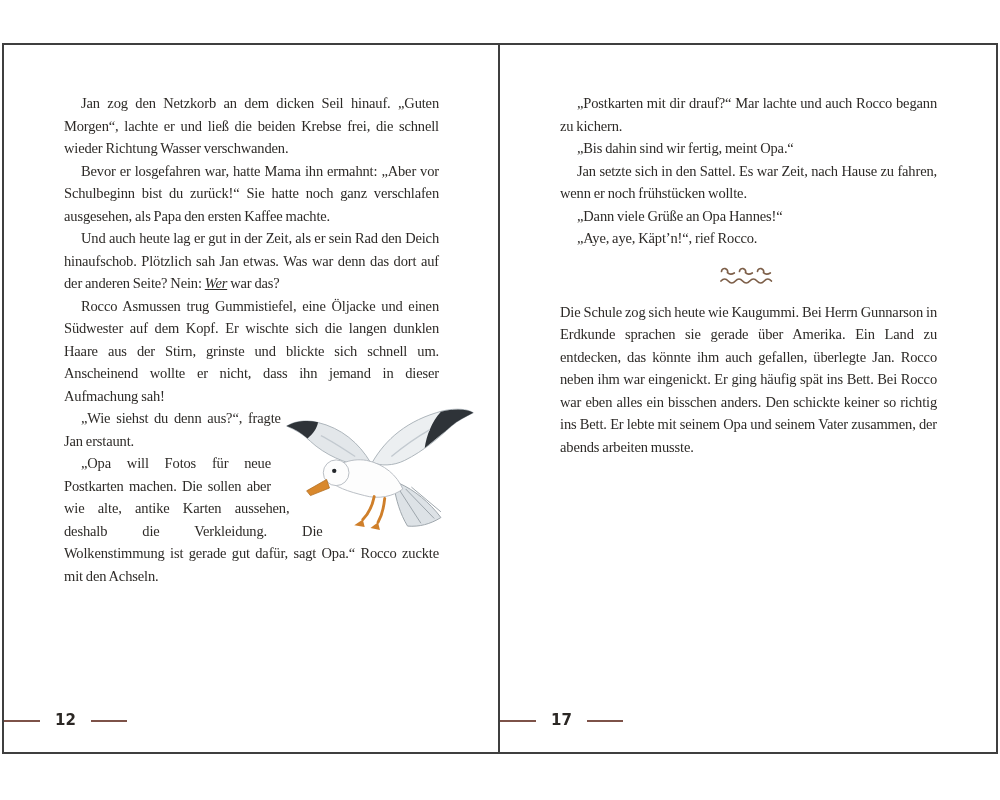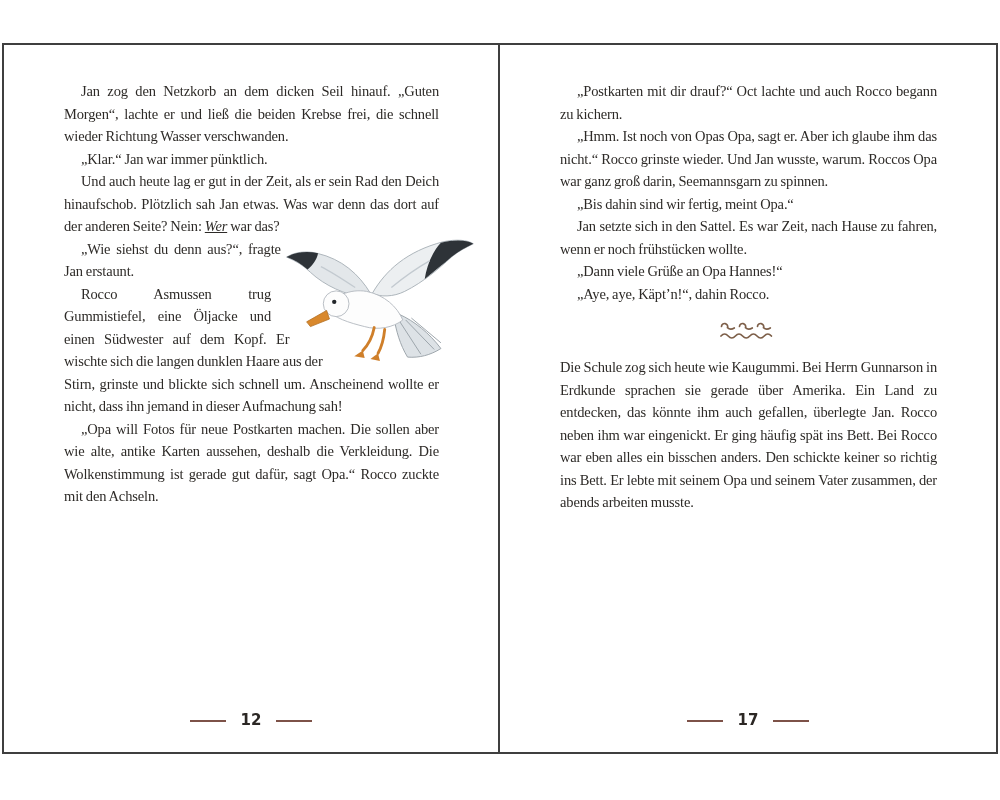--- a/index.html
+++ b/index.html
@@ -9,21 +9,21 @@
     color:#2d2a27;overflow:hidden;
   }
   .spread{
     position:absolute;left:2px;top:43px;width:996px;height:711px;
     box-sizing:border-box;border:2px solid #3f3f3f;
     display:flex;background:#ffffff;
   }
   .page{flex:1 1 50%;position:relative;box-sizing:border-box;}
   .page-left{border-right:2px solid #3f3f3f;}
   .page-body{
-    padding:35px 59px 0 60px;
+    padding:47px 59px 0 60px;
     font-size:14.5px;line-height:22.5px;letter-spacing:-0.15px;word-spacing:-0.5px;
     text-align:justify;
   }
   .para{
     margin:0;text-indent:17px;text-align:justify;
     hyphens:auto;-webkit-hyphens:auto;
   }
   .para.no-indent{text-indent:0;}
   .para em{font-style:italic;text-decoration:underline;}
   
@@ -33,38 +33,39 @@
     shape-outside:polygon(42% 0%, 10% 20%, 0% 46%, 16% 66%, 38% 84%, 55% 100%, 100% 100%, 100% 0%);
     shape-margin:8px;
   }
   .seagull-float svg{width:100%;height:100%;display:block;}
   
   .ornament-row{display:flex;justify-content:center;margin:13px 0 15px 0;}
   .ornament-row svg{width:64px;height:23px;display:block;}
   
   .page-footer{
     position:absolute;left:0;right:0;bottom:24px;
-    display:flex;align-items:center;justify-content:center;gap:15px;
+    display:flex;align-items:center;gap:15px;
   }
   .footer-dash{width:36px;height:2px;background:#7d5248;}
   .page-number{
     font-family:"DejaVu Sans","Liberation Sans",sans-serif;
     font-weight:700;font-size:15px;color:#2b2724;line-height:1;
   }
 </style>
 </head>
 <body>
 
 <div class="spread">
 
   <div class="page page-left">
     <div class="page-body" lang="de" id="left-paras">
         <p class="para">Jan zog den Netzkorb an dem dicken Seil hinauf. „Guten Morgen“, lachte er und ließ die beiden Krebse frei, die schnell wieder Richtung Wasser verschwanden.</p>
-        <p class="para">„Klar.“ Jan war immer pünktlich.</p>
+        <p class="para">Bevor er losgefahren war, hatte Mama ihn ermahnt: „Aber vor Schulbeginn bist du zurück!“ Sie hatte noch ganz verschlafen ausgesehen, als Papa den ersten Kaffee machte.</p>
         <p class="para">Und auch heute lag er gut in der Zeit, als er sein Rad den Deich hinaufschob. Plötzlich sah Jan etwas. Was war denn das dort auf der anderen Seite? Nein: <em>Wer</em> war das?</p>
+        <p class="para">Rocco Asmussen trug Gummistiefel, eine Öljacke und einen Südwester auf dem Kopf. Er wischte sich die langen dunklen Haare aus der Stirn, grinste und blickte sich schnell um. Anscheinend wollte er nicht, dass ihn jemand in dieser Aufmachung sah!</p>
         <p class="para"><span class="seagull-float" aria-hidden="true">
     <svg viewBox="0 0 210 140">
 
       <path d="M98,64 C112,40 134,20 172,10 C186,7 198,8 204,12 C196,16 188,20 181,26 C168,38 152,52 132,62 C120,68 106,68 98,64 Z" fill="#eceff1" stroke="#aab2b8" stroke-width="1"></path>
       <path d="M170,11 C184,7.5 197,8 204,12 C196,16 188,20 181,26 C173,33 163,41 153,49 C155,36 160,22 170,11 Z" fill="#2e3338"></path>
       <path d="M118,58 C130,48 144,38 158,30" stroke="#c3cad0" stroke-width="1.4" fill="none"></path>
 
       <path d="M96,64 C84,44 66,28 40,22 C28,19 16,21 8,26 C18,30 26,35 33,42 C48,56 70,66 90,68 Z" fill="#e3e7ea" stroke="#aab2b8" stroke-width="1"></path>
       <path d="M41,22 C29,19 16,21 8,26 C16,29 23,33 30,39 C36,34 40,28 41,22 Z" fill="#2e3338"></path>
       <path d="M80,58 C68,50 56,42 44,36" stroke="#c3cad0" stroke-width="1.2" fill="none"></path>
@@ -78,39 +79,37 @@
 
       <path d="M50,82 L29,94 L33,99 L53,91 Z" fill="#d9882c" stroke="#b06c1e" stroke-width="0.8"></path>
 
       <circle cx="58" cy="73" r="2.3" fill="#23262a"></circle>
 
       <path d="M100,100 C98,110 94,118 88,124 M111,102 C110,112 108,120 104,127" stroke="#cf7f2a" stroke-width="3" fill="none" stroke-linecap="round"></path>
       <path d="M88,124 l-9,6 l11,2 z" fill="#cf7f2a"></path>
       <path d="M104,127 l-8,6 l10,2 z" fill="#cf7f2a"></path>
     </svg>
   </span>„Wie siehst du denn aus?“, fragte Jan erstaunt.</p>
-        <p class="para">Rocco Asmussen trug Gummistiefel, eine Öljacke und einen Südwester auf dem Kopf. Er wischte sich die langen dunklen Haare aus der Stirn, grinste und blickte sich schnell um. Anscheinend wollte er nicht, dass ihn jemand in dieser Aufmachung sah!</p>
         <p class="para">„Opa will Fotos für neue Postkarten machen. Die sollen aber wie alte, antike Karten aussehen, deshalb die Verkleidung. Die Wolkenstimmung ist gerade gut dafür, sagt Opa.“ Rocco zuckte mit den Achseln.</p>
       </div>
     <div class="page-footer">
       <span class="footer-dash"></span>
       <span class="page-number">12</span>
       <span class="footer-dash"></span>
     </div>
   </div>
 
   <div class="page page-right">
     <div class="page-body" lang="de">
       <div id="right-paras-before">
-          <p class="para">„Postkarten mit dir drauf?“ Oct lachte und auch Rocco begann zu kichern.</p>
-          <p class="para">„Hmm. Ist noch von Opas Opa, sagt er. Aber ich glaube ihm das nicht.“ Rocco grinste wieder. Und Jan wusste, warum. Roccos Opa war ganz groß darin, Seemannsgarn zu spinnen.</p>
+          <p class="para">„Postkarten mit dir drauf?“ Mar lachte und auch Rocco begann zu kichern.</p>
           <p class="para">„Bis dahin sind wir fertig, meint Opa.“</p>
           <p class="para">Jan setzte sich in den Sattel. Es war Zeit, nach Hause zu fahren, wenn er noch frühstücken wollte.</p>
           <p class="para">„Dann viele Grüße an Opa Hannes!“</p>
-          <p class="para">„Aye, aye, Käpt’n!“, dahin Rocco.</p>
+          <p class="para">„Aye, aye, Käpt’n!“, rief Rocco.</p>
         </div>
       <div class="ornament-row">
         <svg viewBox="0 0 64 23" fill="none" stroke="#7d5f49" stroke-width="1.7" stroke-linecap="round">
           <path d="M4.5,8.5 a3.1,3.1 0 1 1 6,1.2 c1.6,1.6 4.4,1.8 6.8,0.3"></path>
           <path d="M22.5,8.5 a3.1,3.1 0 1 1 6,1.2 c1.6,1.6 4.4,1.8 6.8,0.3"></path>
           <path d="M40.5,8.5 a3.1,3.1 0 1 1 6,1.2 c1.6,1.6 4.4,1.8 6.8,0.3"></path>
           <path d="M4,18 q3.6,-4 7.2,0 t7.2,0 t7.2,0 t7.2,0 t7.2,0 t7.2,0 t7.2,0"></path>
         </svg>
       </div>
       <div id="right-paras-after">

